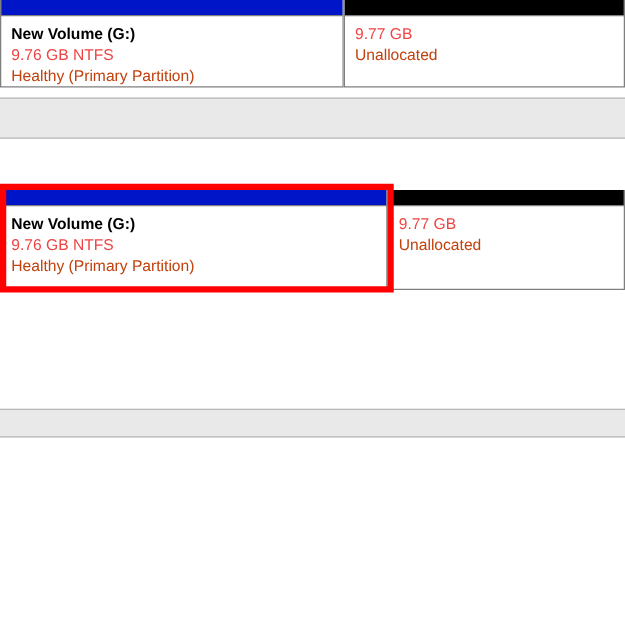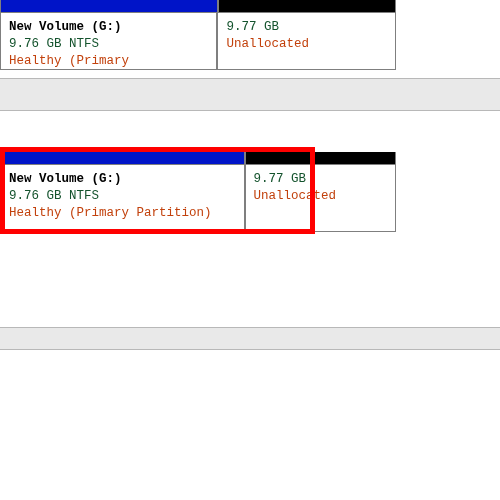--- a/index.html
+++ b/index.html
@@ -1,27 +1,27 @@
 <!DOCTYPE html>
 <html><head>
   <meta charset="utf-8">
   <style>
     * { margin:0; padding:0; box-sizing:border-box; }
     body { font-family: Tahoma, "Segoe UI", sans-serif; font-size:12.5px; width:500px; height:500px; background:#fff; color:#000; }
 
-    .disk-strip { position:absolute; left:0; width:396px;font-family:Liberation Mono, monospace; }
+    .disk-strip { position:absolute; left:0; width:500px; }
 
     .header-row { height:12px; display:flex; }
     .hdr { border-left:1px solid #7f7f7f; border-right:1px solid #7f7f7f; }
     .hdr .band { height:100%; }
 
     .body-row { display:flex; }
     .part { background:#fff; border:1px solid #7f7f7f; padding:6px 8px 8px 8px; overflow:hidden; }
     .part .name { font-weight:bold; color:#000; line-height:1.35; }
-    .part .meta { color:#14532d; line-height:1.35; }
+    .part .meta { color:#ef4444; line-height:1.35; }
     .part .status { color:#c2410c; line-height:1.35; }
 
     .spacer { position:absolute; left:0; width:500px; background:#e9e9e9; border-top:1px solid #b8b8b8; border-bottom:1px solid #b8b8b8; }
 
     .blue { background:#0014c8; }
     .black { background:#000; }
 
     .highlight-box { position:absolute; border:5px solid #ff0000; pointer-events:none; }
   </style>
 </head>

